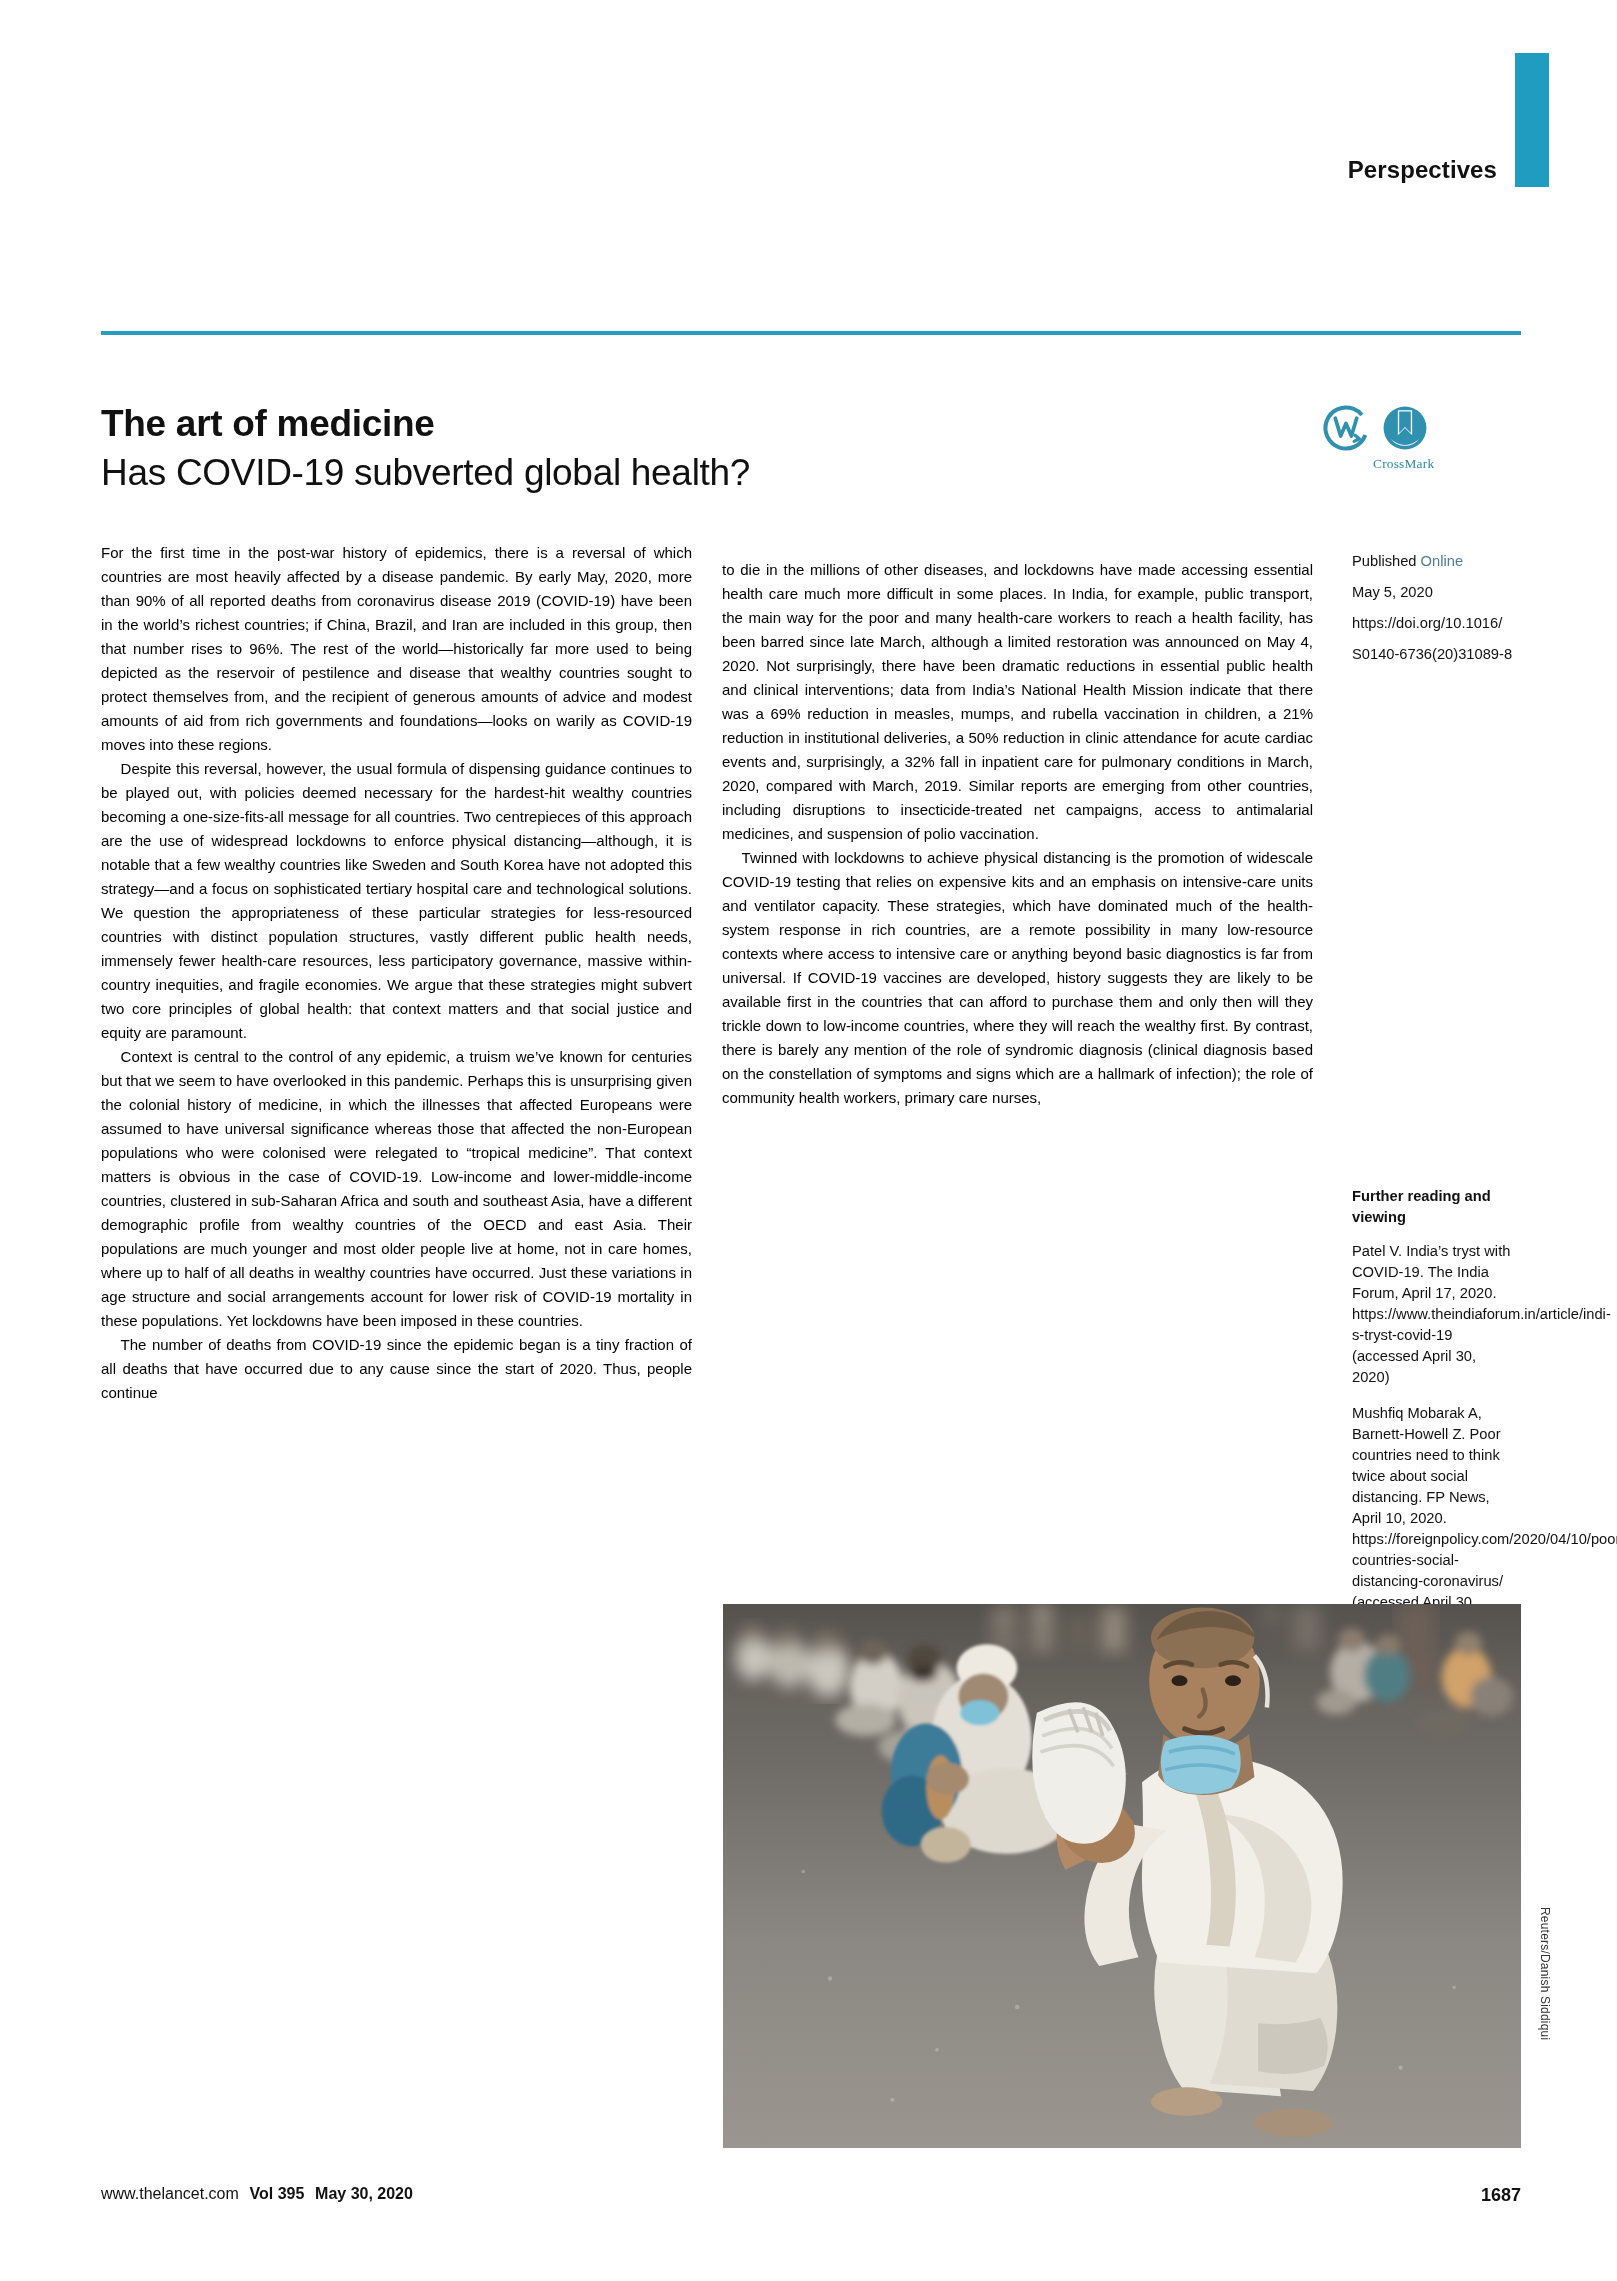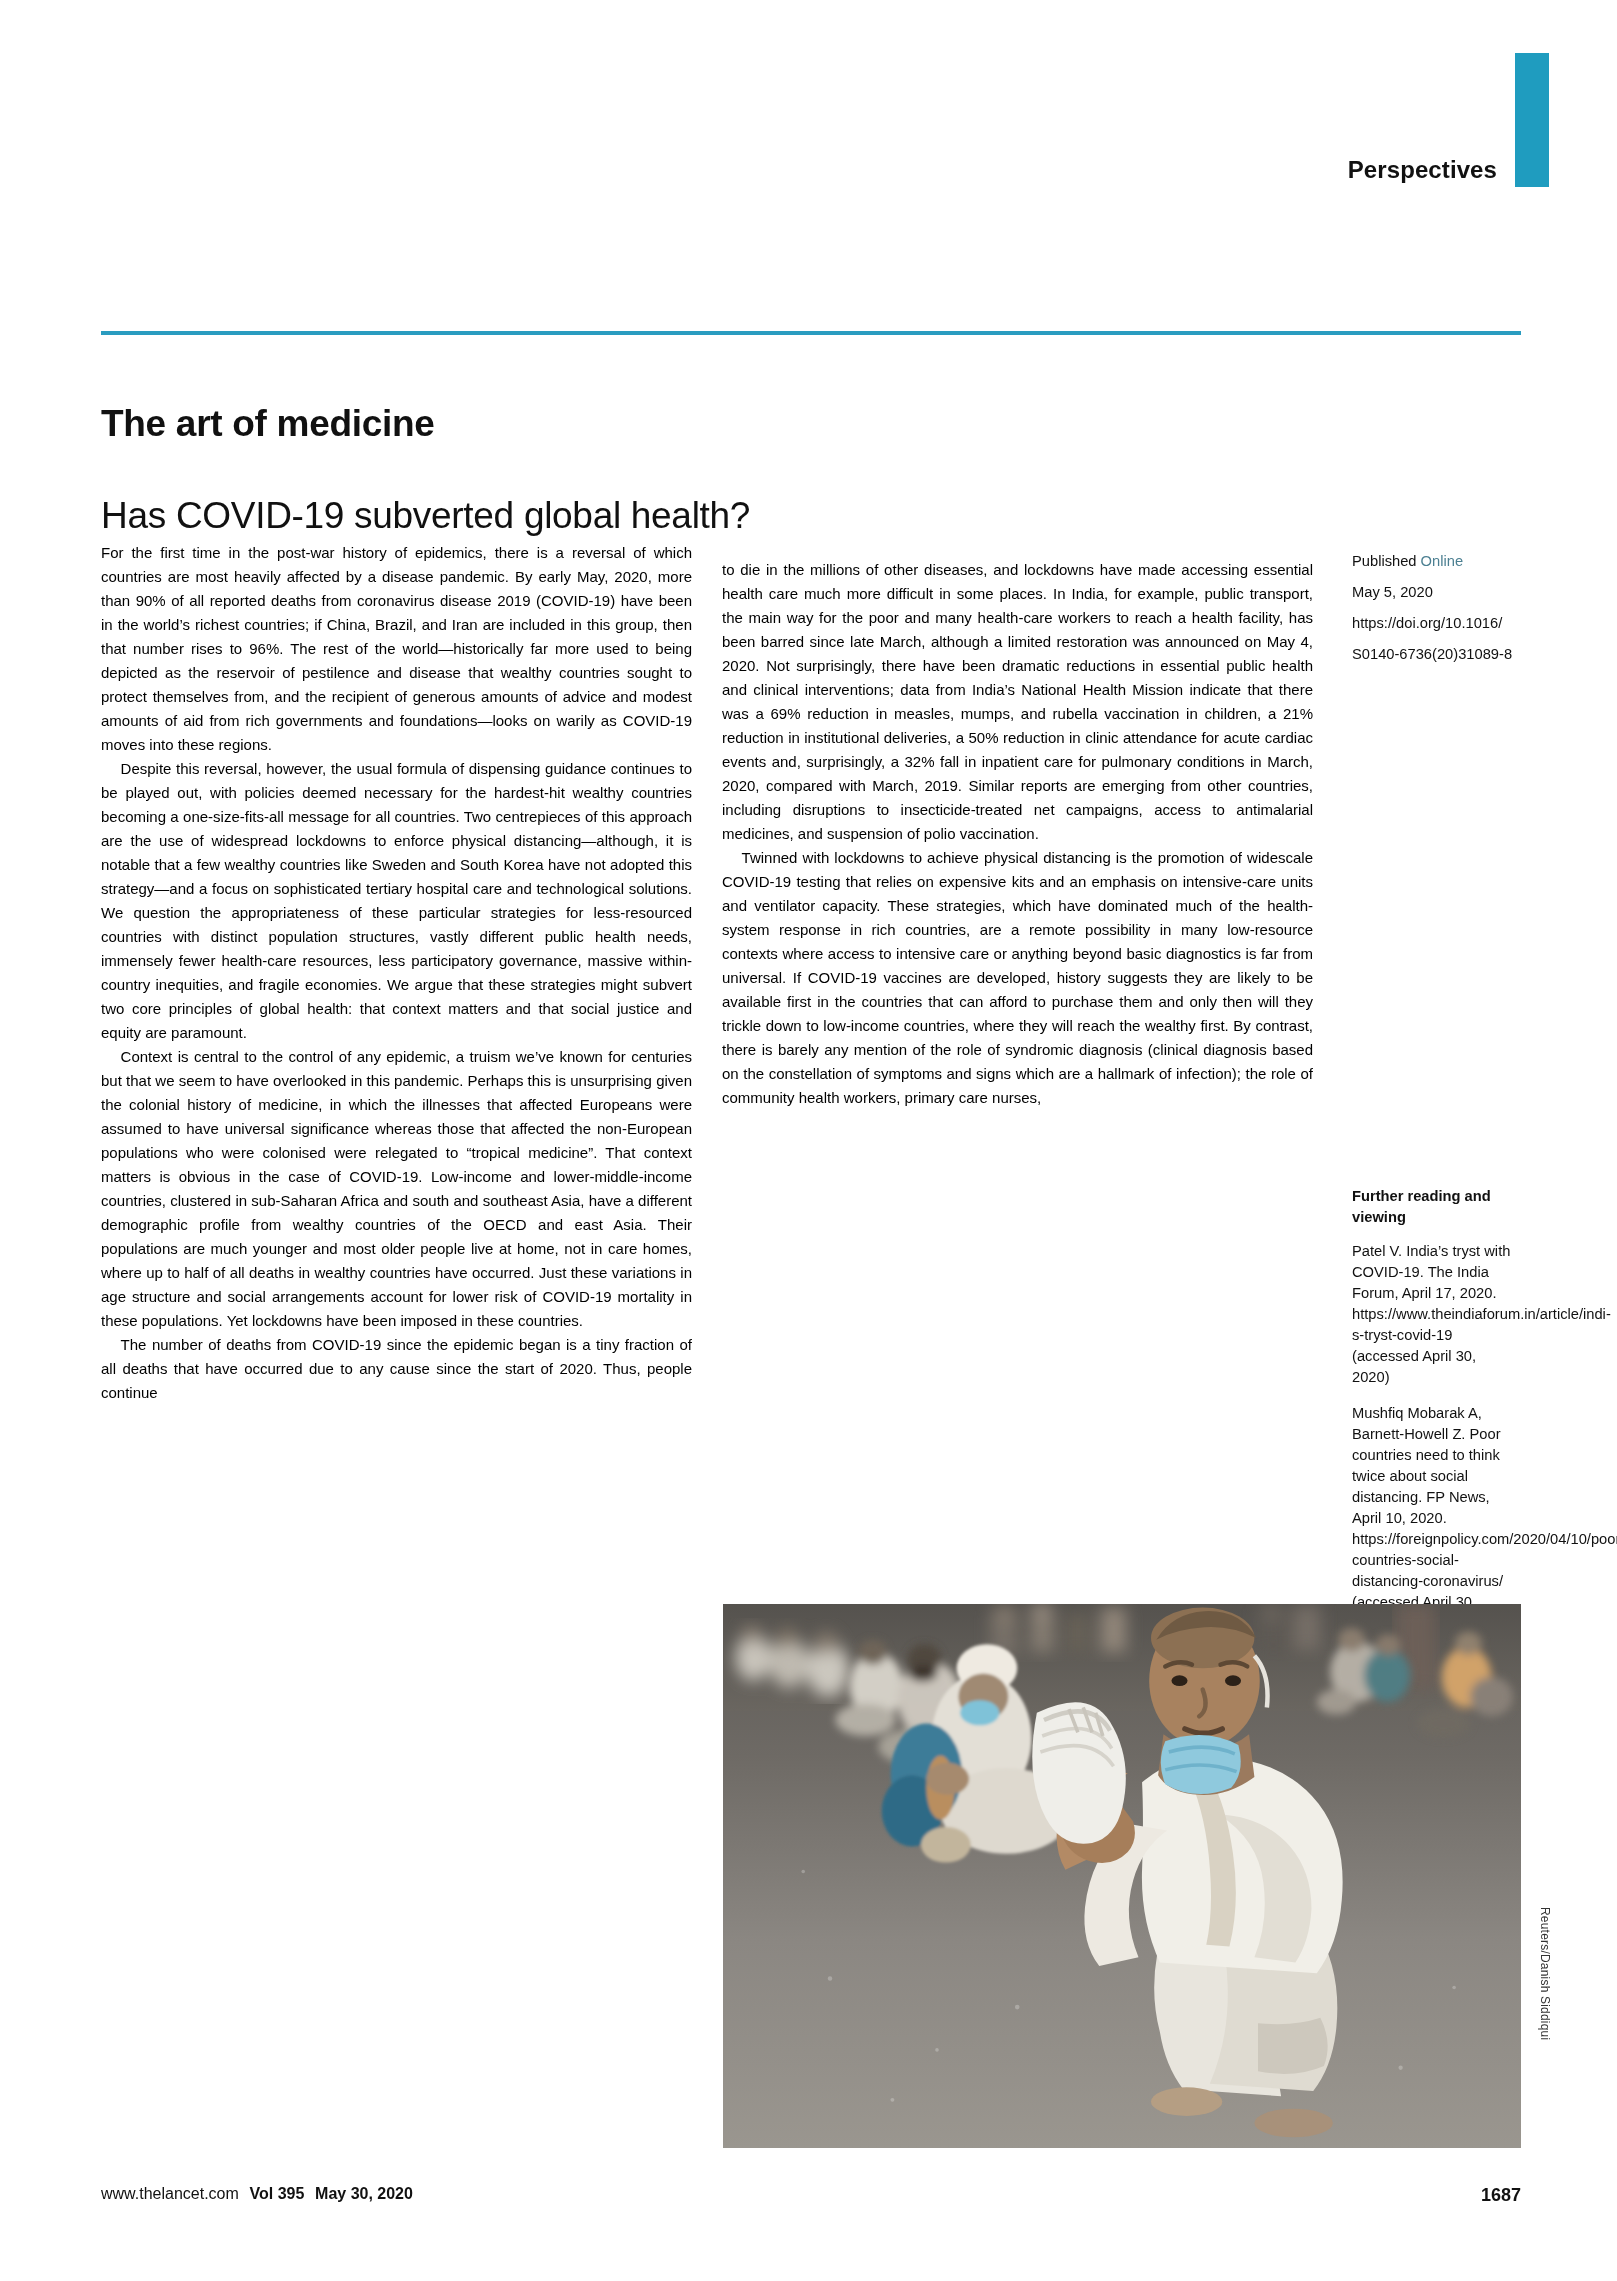--- a/index.html
+++ b/index.html
@@ -53,21 +53,21 @@
     left: 101px;
     top: 403px;
     font-size: 37px;
     font-weight: bold;
     color: #111;
     letter-spacing: -0.3px;
   }
   .headline {
     position: absolute;
     left: 101px;
-    top: 470px;
+    top: 427px;
     font-size: 37px;
     font-weight: normal;
     color: #111;
     letter-spacing: -0.3px;
   }
 
   
   .logos {
     position: absolute;
     left: 1321px;
@@ -189,20 +189,38 @@
 
 <div class="page">
 
   <div class="header-tab"></div>
   <div class="header-label">Perspectives</div>
   <div class="top-rule"></div>
 
   <div class="kicker">The art of medicine</div>
   <h1 class="headline">Has COVID-19 subverted global health?</h1>
 
+  <div class="logos">
+    <span class="logo-w">
+      <svg width="50" height="50" viewBox="0 0 56 56">
+        <circle cx="28" cy="28" r="23" fill="none" stroke="#2f90b0" stroke-width="4.5" stroke-dasharray="120 25" transform="rotate(20 28 28)"></circle>
+        <path d="M16 17 L22 37 L28 23 L34 37 L40 17" fill="none" stroke="#2f90b0" stroke-width="4.2" stroke-linecap="round" stroke-linejoin="round"></path>
+        <path d="M38 36 l5 4 l-6 3" fill="none" stroke="#2f90b0" stroke-width="3.6" stroke-linecap="round" stroke-linejoin="round"></path>
+      </svg>
+    </span>
+    <span class="logo-cm">
+      <svg width="50" height="50" viewBox="0 0 56 56">
+        <circle cx="28" cy="28" r="24" fill="#2f90b0"></circle>
+        <path d="M28 48 a20 20 0 0 1 -16 -8 a22 22 0 0 0 32 0 a20 20 0 0 1 -16 8 z" fill="#ffffff"></path>
+        <path d="M20 8 h16 v28 l-8 -8 l-8 8 z" fill="#ffffff"></path>
+        <path d="M21.5 9.5 h13 v24 l-6.5 -6.5 l-6.5 6.5 z" fill="#2f90b0"></path>
+      </svg>
+    </span>
+    <span class="crossmark-text">CrossMark</span>
+  </div>
 
   <div class="col col-1">
     <p>For the first time in the post-war history of epidemics, there is a reversal of which countries are most heavily affected by a disease pandemic. By early May, 2020, more than 90% of all reported deaths from coronavirus disease 2019 (COVID-19) have been in the world’s richest countries; if China, Brazil, and Iran are included in this group, then that number rises to 96%. The rest of the world—historically far more used to being depicted as the reservoir of pestilence and disease that wealthy countries sought to protect themselves from, and the recipient of generous amounts of advice and modest amounts of aid from rich governments and foundations—looks on warily as COVID-19 moves into these regions.</p>
     <p>Despite this reversal, however, the usual formula of dispensing guidance continues to be played out, with policies deemed necessary for the hardest-hit wealthy countries becoming a one-size-fits-all message for all countries. Two centrepieces of this approach are the use of widespread lockdowns to enforce physical distancing—although, it is notable that a few wealthy countries like Sweden and South Korea have not adopted this strategy—and a focus on sophisticated tertiary hospital care and technological solutions. We question the appropriateness of these particular strategies for less-resourced countries with distinct population structures, vastly different public health needs, immensely fewer health-care resources, less participatory governance, massive within-country inequities, and fragile economies. We argue that these strategies might subvert two core principles of global health: that context matters and that social justice and equity are paramount.</p>
     <p>Context is central to the control of any epidemic, a truism we’ve known for centuries but that we seem to have overlooked in this pandemic. Perhaps this is unsurprising given the colonial history of medicine, in which the illnesses that affected Europeans were assumed to have universal significance whereas those that affected the non-European populations who were colonised were relegated to “tropical medicine”. That context matters is obvious in the case of COVID-19. Low-income and lower-middle-income countries, clustered in sub-Saharan Africa and south and southeast Asia, have a different demographic profile from wealthy countries of the OECD and east Asia. Their populations are much younger and most older people live at home, not in care homes, where up to half of all deaths in wealthy countries have occurred. Just these variations in age structure and social arrangements account for lower risk of COVID-19 mortality in these populations. Yet lockdowns have been imposed in these countries.</p>
     <p>The number of deaths from COVID-19 since the epidemic began is a tiny fraction of all deaths that have occurred due to any cause since the start of 2020. Thus, people continue</p>
   </div>
 
   <div class="col col-2">
     <p>to die in the millions of other diseases, and lockdowns have made accessing essential health care much more difficult in some places. In India, for example, public transport, the main way for the poor and many health-care workers to reach a health facility, has been barred since late March, although a limited restoration was announced on May 4, 2020. Not surprisingly, there have been dramatic reductions in essential public health and clinical interventions; data from India’s National Health Mission indicate that there was a 69% reduction in measles, mumps, and rubella vaccination in children, a 21% reduction in institutional deliveries, a 50% reduction in clinic attendance for acute cardiac events and, surprisingly, a 32% fall in inpatient care for pulmonary conditions in March, 2020, compared with March, 2019. Similar reports are emerging from other countries, including disruptions to insecticide-treated net campaigns, access to antimalarial medicines, and suspension of polio vaccination.</p>

